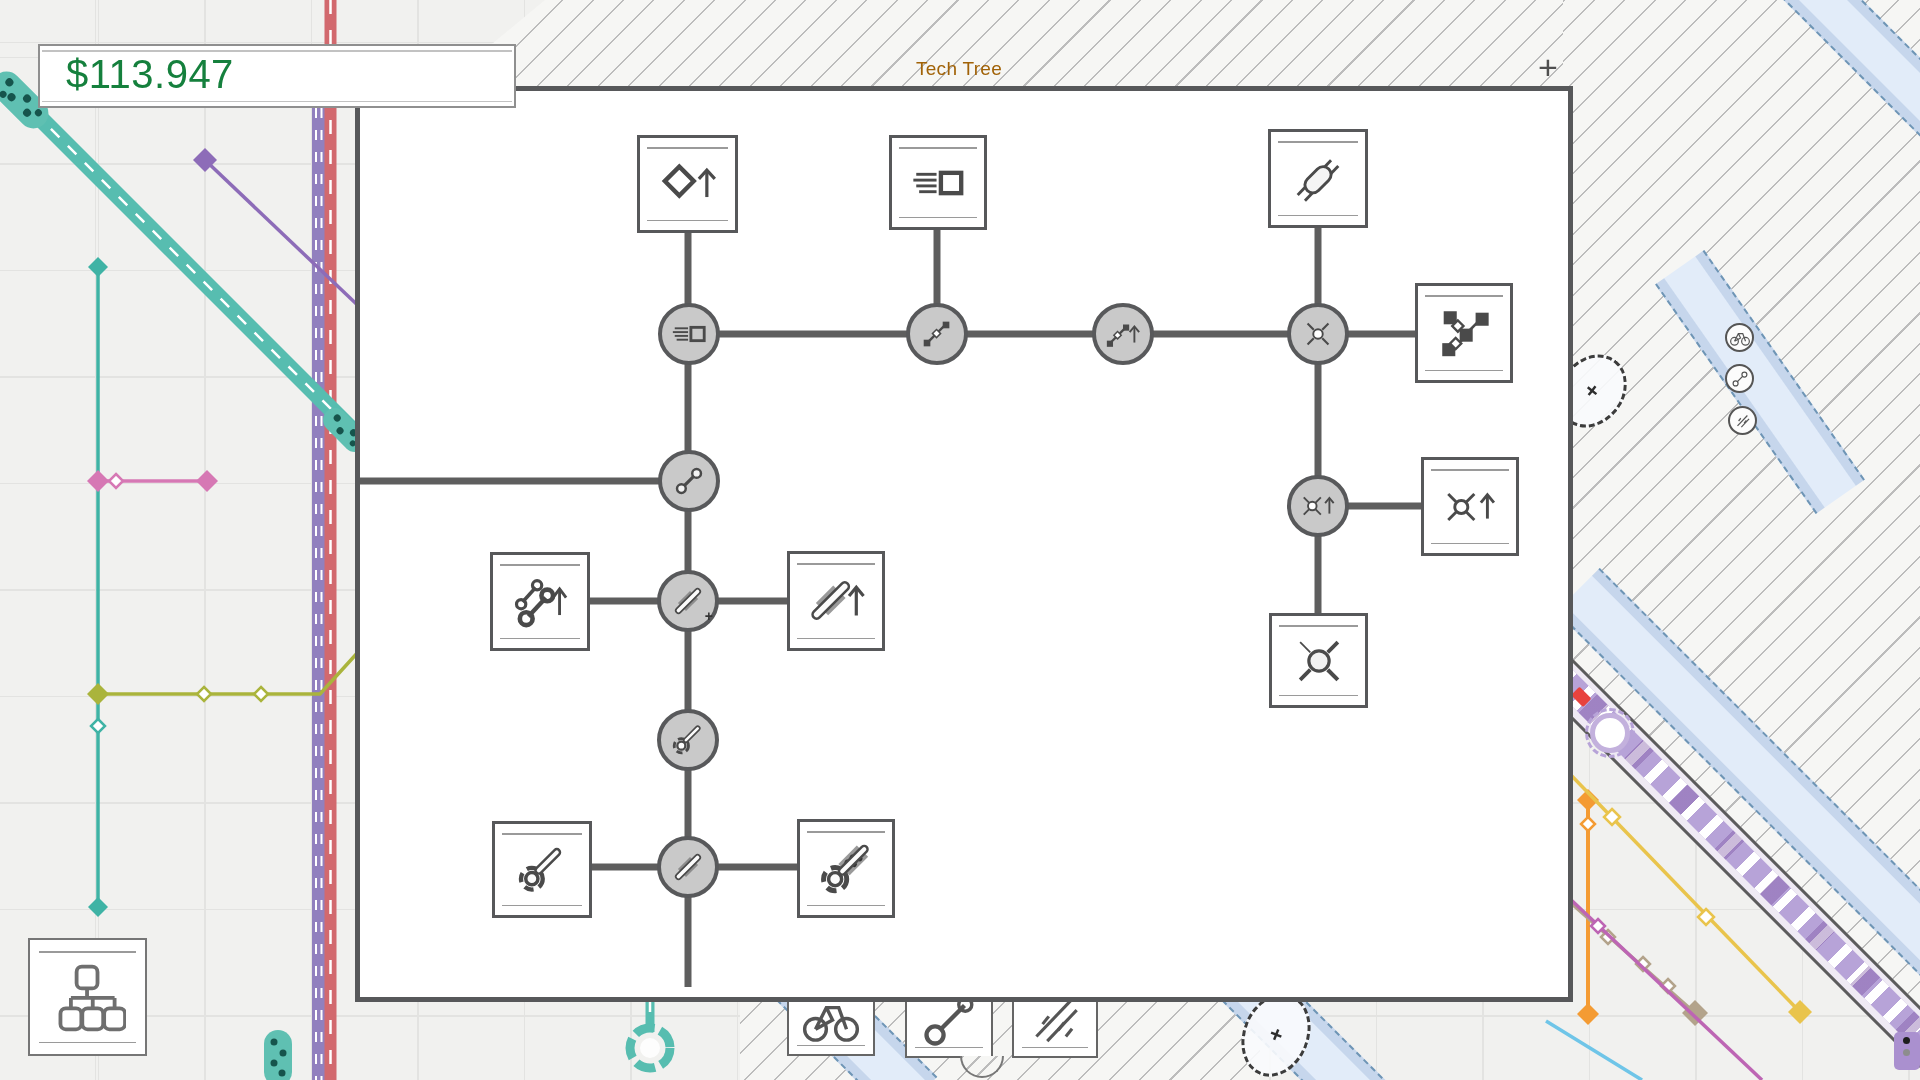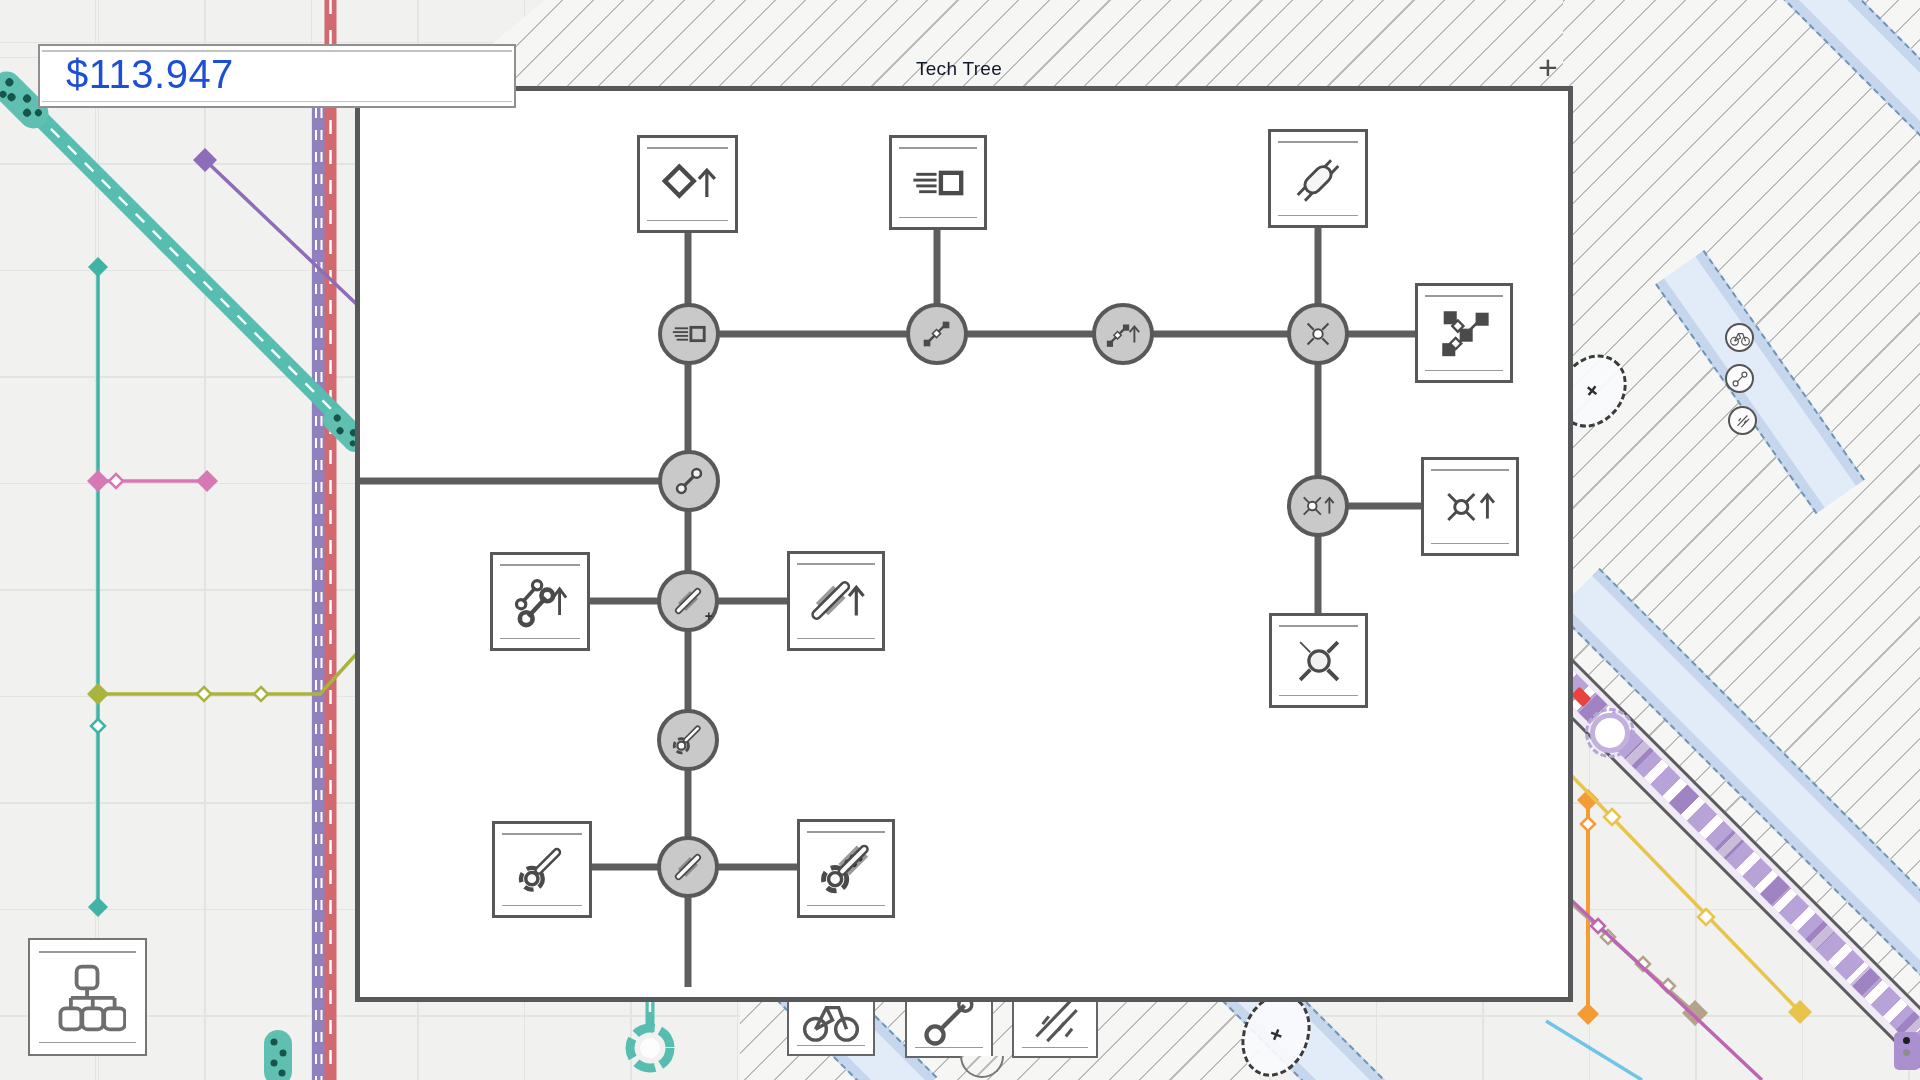--- a/index.html
+++ b/index.html
@@ -29,24 +29,24 @@
   
   .oval{border:3px dashed #3c3c3c;border-radius:50%;background:rgba(250,251,253,.9);
     display:flex;align-items:center;justify-content:center;
     font-size:22px;color:#2e2e2e;font-weight:bold;}
   .plus-corner{font-size:34px;color:#4f4f4f;font-weight:300;}
   
   .money{left:38px;top:44px;width:474px;height:60px;background:#fff;border:2px solid #8f8f8f;}
   .money:before,.money:after{content:"";position:absolute;left:2px;right:2px;height:1.5px;background:#c2c2c2;}
   .money:before{top:4px}.money:after{bottom:4px}
   .money span{position:absolute;left:26px;top:6px;font-size:40px;font-weight:300;
-    color:#1d4ed8;letter-spacing:.5px;}
+    color:#15803d;letter-spacing:.5px;}
   
   .panel{left:355px;top:86px;width:1208px;height:906px;background:#fff;border:5px solid #57585a;}
-  .ttl{left:355px;top:58px;width:1208px;text-align:center;font-size:19px;color:#0f172a;letter-spacing:.3px;}
+  .ttl{left:355px;top:58px;width:1208px;text-align:center;font-size:19px;color:#a16207;letter-spacing:.3px;}
   .node{position:absolute;width:62px;height:62px;border-radius:50%;border:4px solid #58595b;
     background:#c9c9c9;box-sizing:border-box;display:flex;align-items:center;justify-content:center;}
   .node svg{width:38px;height:38px;display:block;}
   .node .badge{position:absolute;right:2px;bottom:4px;font-size:14px;font-weight:bold;color:#333;}
   .tbox{position:absolute;background:#fff;border:3px solid #57585a;box-sizing:border-box;
     display:flex;align-items:center;justify-content:center;}
   .tbox:before,.tbox:after{content:"";position:absolute;left:7px;right:7px;height:1.5px;background:#9a9a9a;}
   .tbox:before{top:9px}.tbox:after{bottom:9px}
   .tbox svg{width:58px;height:58px;display:block;}
   

